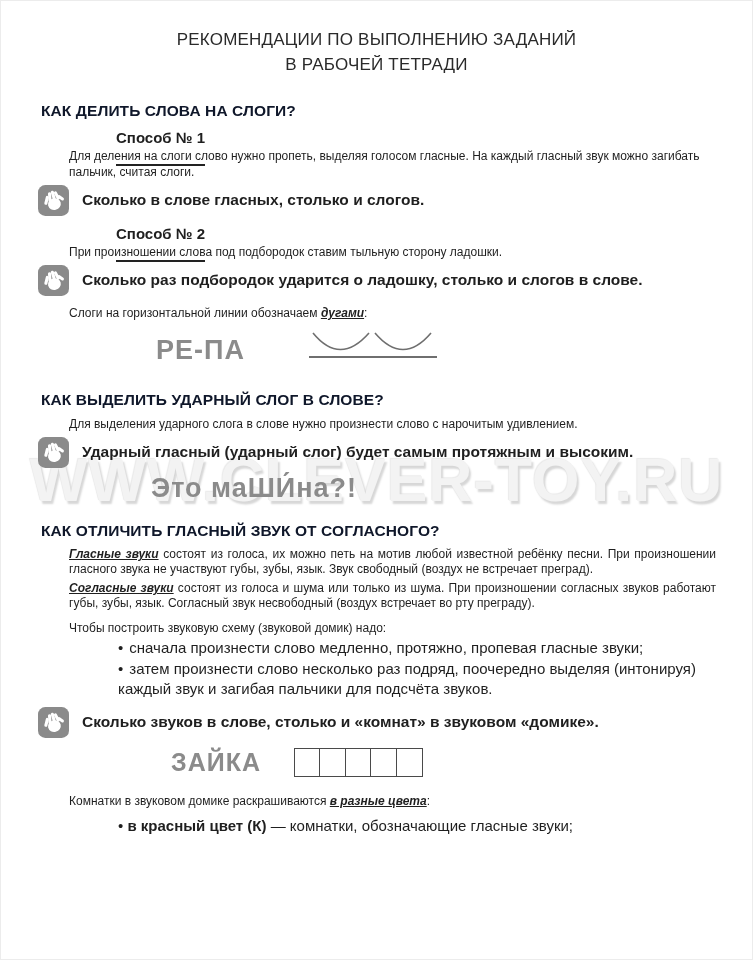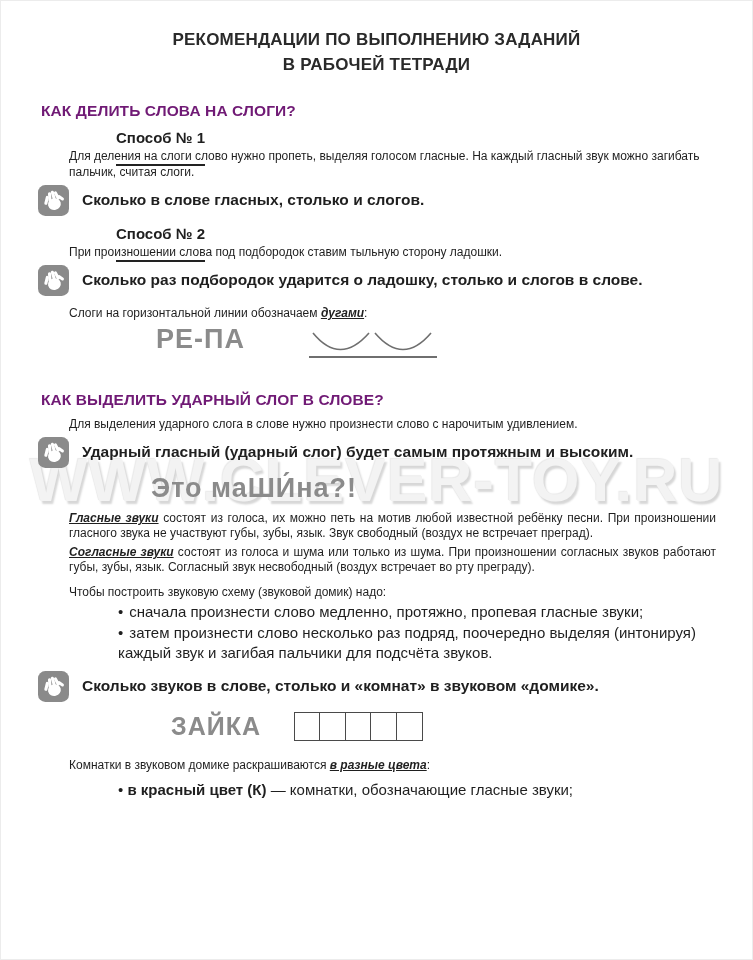--- a/index.html
+++ b/index.html
@@ -14,39 +14,39 @@
   .watermark {
     position:absolute; z-index:0; top:444px; left:50%; transform:translateX(-50%);
     white-space:nowrap; font-size:61px; font-weight:bold; letter-spacing:1px;
     color:#f3f3f3;
     text-shadow:2px 3px 2px #d7d7d7, -1px -1px 1px #eaeaea;
     user-select:none;
   }
 
   .content { position:relative; z-index:1; padding-top:27px; }
 
-  .doc-title { text-align:center; font-size:17px; font-weight:bold; line-height:1.45; color:#2a2a2a; letter-spacing:.2px; }
+  .doc-title { text-align:center; font-size:17px; font-weight:normal; line-height:1.45; color:#2a2a2a; letter-spacing:.2px; }
 
-  h2.sec { font-size:15.5px; font-weight:bold; color:#701a75; margin-left:40px; letter-spacing:.1px; }
+  h2.sec { font-size:15.5px; font-weight:bold; color:#0f172a; margin-left:40px; letter-spacing:.1px; }
 
   .method-title { margin:9px 0 3px 115px; font-size:15px; font-weight:bold; }
   .method-title span { border-bottom:2px solid #222; padding-bottom:18px; }
 
   p.body { margin:3px 36px 0 68px; font-size:12px; line-height:1.28; }
   p.body.just { text-align:justify; }
 
   .bi { font-weight:bold; font-style:italic;text-decoration:underline; }
 
   .rule-row { display:flex; align-items:center; gap:13px; margin:5px 36px 4px 37px; }
   .hand-badge { flex:0 0 auto; width:31px; height:31px; }
   .rule-text { font-size:15.5px; font-weight:bold; line-height:1.22; }
 
   .display-word { font-weight:bold; color:#8b8b8b; letter-spacing:1px; }
 
-  .repa-row { display:flex; margin:4px 0 0 155px; gap:62px; }
+  .repa-row { display:flex; align-items:flex-end; margin:4px 0 0 155px; gap:62px; }
   .repa-row .display-word { font-size:27px; line-height:1; }
   .arcs { margin-bottom:2px; }
 
   .stress-example { margin:5px 0 0 150px; font-size:27px; }
 
   .bullet-p { margin:2px 36px 0 117px; font-size:15px; line-height:1.3; }
   .bullet-p .dot { margin-right:6px; }
 
   .word-box-row { display:flex; align-items:center; margin-left:170px; margin-top:10px;gap:11px; }
   .word-box-row .word-label { width:112px; font-size:25px; line-height:1; }
@@ -143,20 +143,21 @@
           <rect x="16.4" y="6.2" width="3.4" height="11" rx="1.7" transform="rotate(-2 18.1 11.7)"></rect>
           <rect x="20.2" y="7.6" width="3.4" height="10" rx="1.7" transform="rotate(-14 21.9 12.6)"></rect>
           <rect x="23.8" y="12" width="3.2" height="8" rx="1.6" transform="rotate(-40 25.4 16)"></rect>
         </g>
       </svg>
       <div class="rule-text">Ударный гласный (ударный слог) будет самым протяжным и высоким.</div>
     </div>
 
     <div class="display-word stress-example">Это маШИ́на?!</div>
 
+    <h2 class="sec mt-sec3">КАК ОТЛИЧИТЬ ГЛАСНЫЙ ЗВУК ОТ СОГЛАСНОГО?</h2>
     <p class="body just" style="margin-top:7px"><span class="bi">Гласные звуки</span><span> состоят из голоса, их можно петь на мотив любой известной ребёнку песни. При произношении гласного звука не участвуют губы, зубы, язык. Звук свободный (воздух не встречает преград).</span></p>
     <p class="body just" style="margin-top:3px"><span class="bi">Согласные звуки</span><span> состоят из голоса и шума или только из шума. При произношении согласных звуков работают губы, зубы, язык. Согласный звук несвободный (воздух встречает во рту преграду).</span></p>
 
     <p class="body" style="margin-top:9px">Чтобы построить звуковую схему (звуковой домик) надо:</p>
     <p class="bullet-p"><span class="dot">•</span><span>сначала произнести слово медленно, протяжно, пропевая гласные звуки;</span></p>
     <p class="bullet-p"><span class="dot">•</span><span>затем произнести слово несколько раз подряд, поочередно выделяя (интонируя) каждый звук и загибая пальчики для подсчёта звуков.</span></p>
 
     <div class="rule-row" style="margin-top:9px">
       <svg class="hand-badge" viewBox="0 0 34 34" aria-hidden="true">
         <rect width="34" height="34" rx="8" fill="#8a8a8a"></rect>

